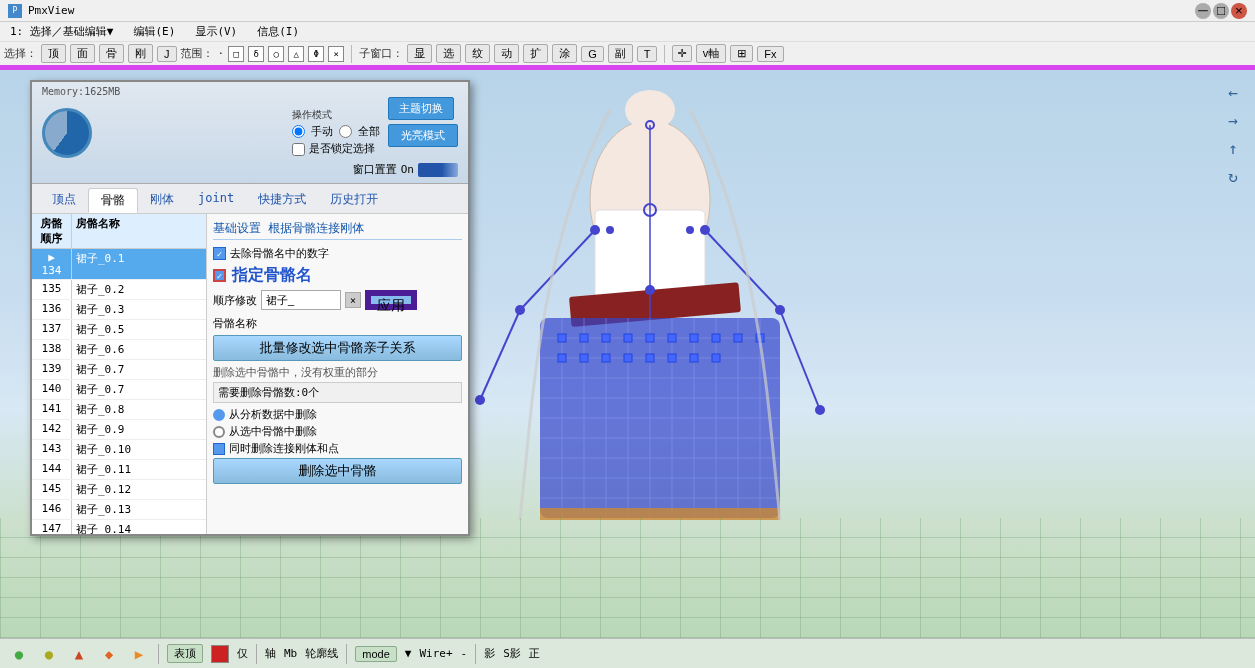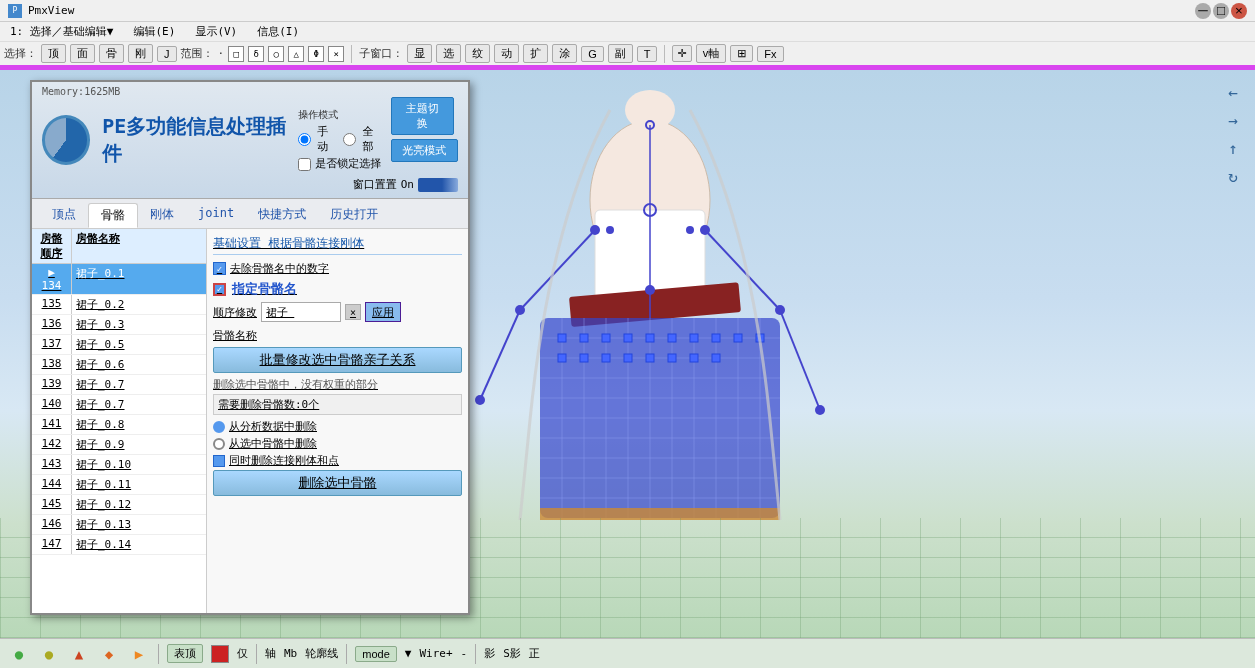--- a/index.html
+++ b/index.html
@@ -244,22 +244,21 @@
     .nav-tab.active {
       background: #ffffff;
       border: 1px solid #ccc;
       border-bottom: 1px solid white;
       color: #000;
     }
 
     
     #plugin-content {
       display: flex;
-      height: 384px;
-      text-decoration: underline;
+      height: 320px;
     }
 
     
     #bone-list {
       width: 175px;
       border-right: 1px solid #ccc;
       overflow-y: auto;
       background: white;
     }
     #bone-list-header {
@@ -323,21 +322,21 @@
       display: flex; align-items: center; gap: 6px; margin-bottom: 4px;
     }
     #pinyin-checkbox-area {
       width: 13px; height: 13px;
       background: #5599ee;
       border: 2px solid #cc4444;
       display: flex; align-items: center; justify-content: center;
       color: white; font-size: 9px;
     }
     #pinyin-label {
-      font-size: 13px; color: #2255cc; font-weight: bold;
+      font-size: 16px; color: #2255cc; font-weight: bold;
     }
 
     #rename-input-area {
       display: flex; align-items: center; gap: 4px; margin-bottom: 6px;
     }
     #rename-input {
       width: 80px;
       border: 1px solid #aaa;
       padding: 1px 4px;
       font-size: 11px;
@@ -346,24 +345,24 @@
     #rename-clear-btn {
       width: 16px; height: 16px;
       background: #ccc;
       border: 1px solid #aaa;
       cursor: pointer;
       display: flex; align-items: center; justify-content: center;
       font-size: 10px;
     }
     #rename-apply-btn {
       background: #88bbee;
-      border: 1px solid #4c1d95;
+      border: 6px solid #4c1d95;
       padding: 1px 6px;
       cursor: pointer;
-      font-size: 11px;
+      font-size: 14px;
       height: 20px;
     }
 
     .action-btn {
       background: linear-gradient(180deg, #aad8ff 0%, #88bbdd 100%);
       border: 1px solid #5599bb;
       padding: 3px 10px;
       cursor: pointer;
       font-size: 13px;
       border-radius: 2px;
@@ -618,23 +617,20 @@
     <div id="plugin-panel-controls">
       <div class="panel-ctrl-btn">−</div>
       <div class="panel-ctrl-btn">□</div>
       <div class="panel-ctrl-btn">×</div>
     </div>
 
     <div id="plugin-header">
       <div id="plugin-title-area">
         <span id="plugin-memory">Memory:1625MB</span>
         <div id="plugin-logo"></div>
-        <div>
-          <div id="plugin-title-text">PE多功能信息处理插件</div>
-        </div>
       </div>
 
       <div style="margin-left: auto; display: flex; flex-direction: column; gap: 6px; align-items: flex-end;">
         <div style="display: flex; gap: 8px; align-items: center;">
           <div style="display: flex; flex-direction: column; gap: 2px; margin-top: 20px;">
             <span style="font-size:10px; color:#333;">操作模式</span>
             <div class="radio-row">
               <input type="radio" name="mode" checked="" style="">
               <span>手动</span>
               <input type="radio" name="mode" style="">

